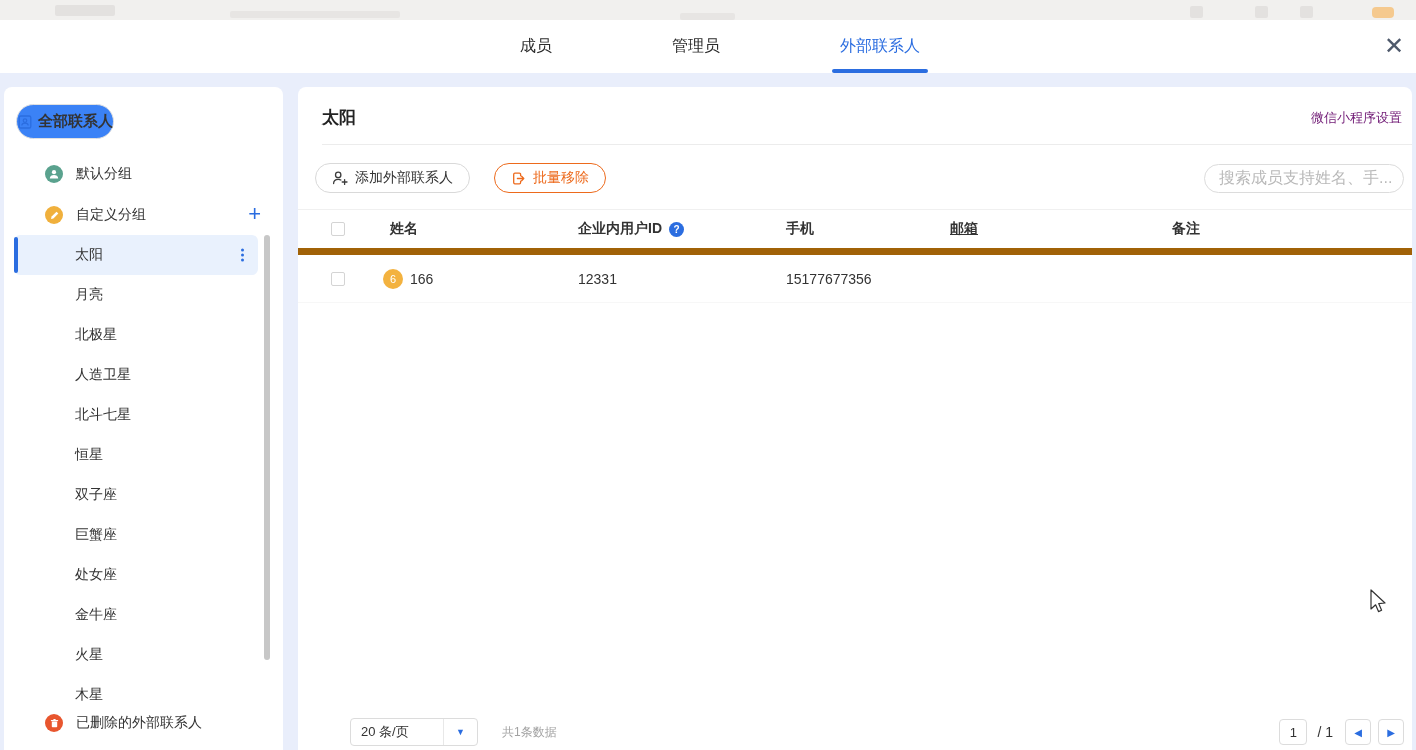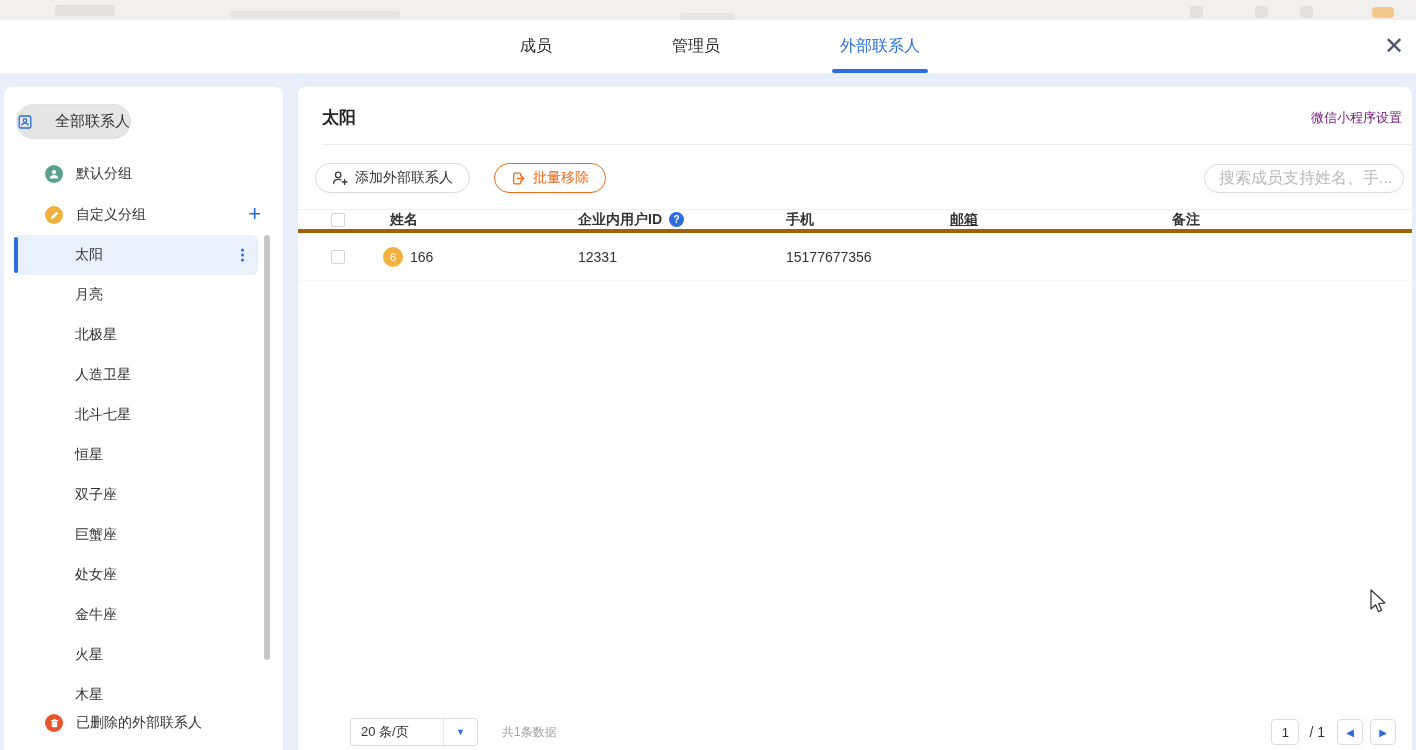--- a/index.html
+++ b/index.html
@@ -16,21 +16,21 @@
   .tabbar { position:relative; height:53px; background:#fff; display:flex; justify-content:center; align-items:center; gap:80px; }
   .tab { position:relative; height:100%; display:flex; align-items:center; padding:0 8px; font-size:16px; color:#2b2b2b; cursor:pointer;margin-left:24px; }
   .tab.active { color:#2b6de0; }
   .tab.active::after { content:""; position:absolute; left:0; right:0; bottom:0; height:4px; border-radius:2px; background:#2b6de0; }
   .close-x { position:absolute; right:8px; top:12px; font-size:24px; line-height:28px; color:#4e596b; cursor:pointer; padding:0 4px; }
 
   .content { position:absolute; left:0; top:53px; width:1416px; height:677px; background:#e9eefb; }
 
   
   .sidebar { position:absolute; left:4px; top:14px; width:279px; height:663px; background:#fff; border-radius:8px 8px 0 0; }
-  .all-contacts { display:flex; align-items:center; justify-content:center; gap:22px; margin:17px 12px 0 12px; height:35px; border:1px solid #e1e1e1; border-radius:18px; background:#e5e5e5; font-size:15px; color:#333; cursor:pointer; }
+  .all-contacts { display:flex; align-items:center; justify-content:center; gap:5px; margin:17px 12px 0 12px; height:35px; border:1px solid #e1e1e1; border-radius:18px; background:#3b82f6; font-size:15px; color:#333; cursor:pointer;font-weight:bold; }
   .side-row { display:flex; align-items:center; padding-left:41px; gap:13px; height:24px; font-size:14px; color:#333; }
   .row-default { margin-top:23px; }
   .row-custom { margin-top:17px; position:relative; }
   .circle-icon { width:18px; height:18px; border-radius:50%; display:flex; align-items:center; justify-content:center; flex:none; }
   .icon-default { background:#5aa28e; }
   .icon-custom { background:#f0b03c; }
   .icon-deleted { background:#e8562e; }
   .add-group { position:absolute; right:22px; top:-2px; font-size:22px; font-weight:300; color:#2b6de0; cursor:pointer; line-height:26px; }
 
   .group-list { margin-top:8px; }
@@ -53,31 +53,31 @@
   .btn { display:flex; align-items:center; gap:7px; height:30px; padding:8px 16px; border-radius:15px; background:#fff; font-size:14px; cursor:pointer; }
   .btn-add { border:1px solid #d9d9d9; color:#333; }
   .btn-remove { border:1px solid #ed6a1c; color:#ed6a1c; margin-left:24px; }
   .search-box { margin-left:auto; width:200px; height:29px; border:1px solid #dcdcdc; border-radius:15px; display:flex; align-items:center; padding:0 10px 0 14px; background:#fff; }
   .search-box input { border:none; outline:none; flex:1; font-size:16px; color:#333; background:transparent; font-family:inherit; }
   .search-box input::placeholder { color:#b9b9b9; }
 
   
   .table { margin-top:16px; }
   .trow { position:relative; }
-  .thead { height:24px; border-top:1px solid #f0f0f0; border-bottom:4px solid #a16207; }
+  .thead { height:46px; border-top:1px solid #f0f0f0; border-bottom:7px solid #a16207; }
   .tdata { height:48px; border-bottom:1px solid #f7f7f7; }
   .cell { position:absolute; top:50%; transform:translateY(-50%); font-size:14px; color:#333; display:flex; align-items:center; gap:7px; }
   .thead .cell { font-weight:bold; }
   .c-check { left:33px; } .c-name { left:92px; } .c-id { left:280px; } .c-phone { left:488px; } .c-email { left:652px;text-decoration:underline; } .c-remark { left:874px; }
   .checkbox { width:14px; height:14px; border:1px solid #d4d4d4; border-radius:2px; background:#fff; cursor:pointer; }
   .help-badge { width:15px; height:15px; border-radius:50%; background:#2b6de0; color:#fff; font-size:10px; font-weight:bold; display:flex; align-items:center; justify-content:center; }
   .avatar { width:20px; height:20px; border-radius:50%; background:#f3b23f; color:#fff; font-size:11px; display:flex; align-items:center; justify-content:center; }
 
   
-  .footer { position:absolute; left:24px; right:16px; bottom:4px; height:28px; display:flex; align-items:center;padding-left:28px; }
+  .footer { position:absolute; left:24px; right:8px; bottom:4px; height:28px; display:flex; align-items:center;padding-left:28px; }
   .page-size { width:128px; height:28px; border:1px solid #dcdcdc; border-radius:4px; display:flex; align-items:center; background:#fff; cursor:pointer; }
   .page-size .label { flex:1; padding-left:10px; font-size:13px; color:#333; }
   .page-size .caret { width:34px; height:100%; border-left:1px solid #e8e8e8; display:flex; align-items:center; justify-content:center; font-size:9px; color:#2b6de0; }
   .total-text { margin-left:24px; font-size:12px; color:#a2a2a2; }
   .pager { margin-left:auto; display:flex; align-items:center; }
   .page-num { width:28px; height:26px; border:1px solid #dcdcdc; border-radius:4px; display:flex; align-items:center; justify-content:center; font-size:13px; color:#333; background:#fff; }
   .page-suffix { margin:0 12px 0 10px; font-size:14px; color:#333; }
   .pg-btn { width:26px; height:26px; border:1px solid #dcdcdc; border-radius:4px; background:#fff; display:flex; align-items:center; justify-content:center; font-size:10px; color:#2b6de0; cursor:pointer; }
   .pg-btn + .pg-btn { margin-left:7px; }
 

